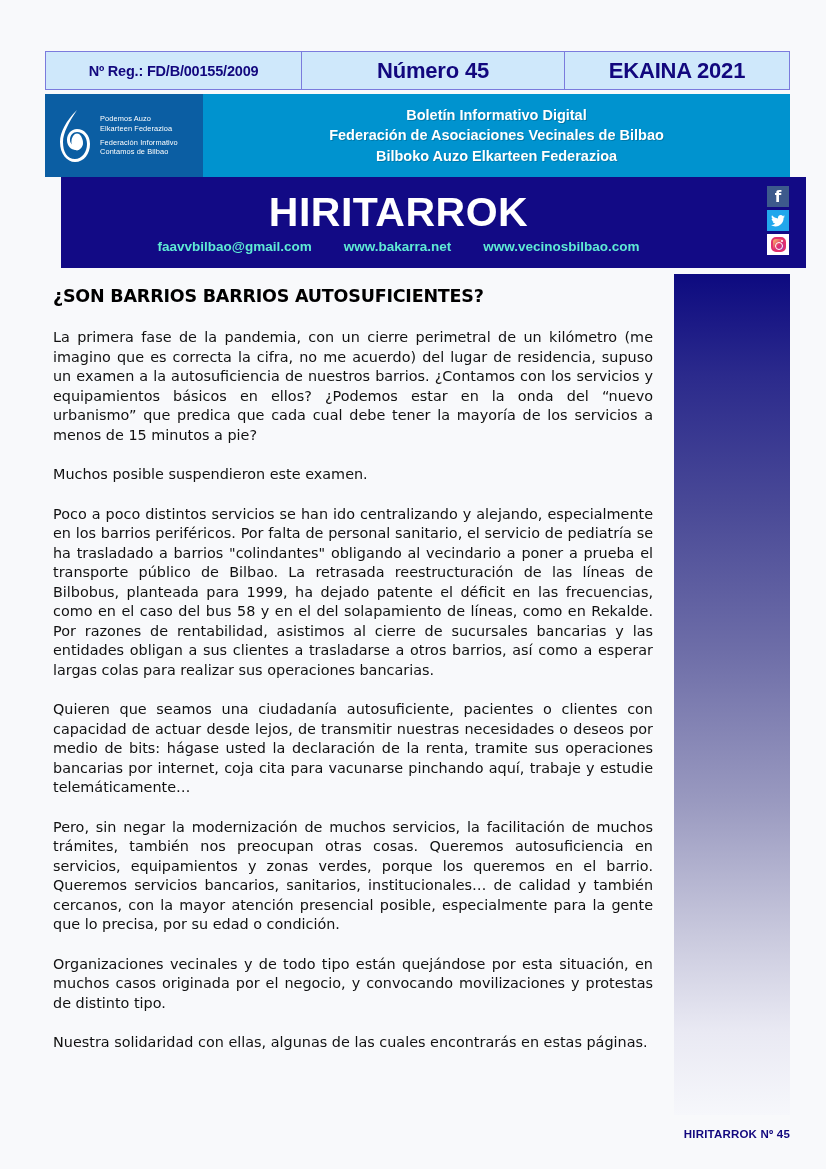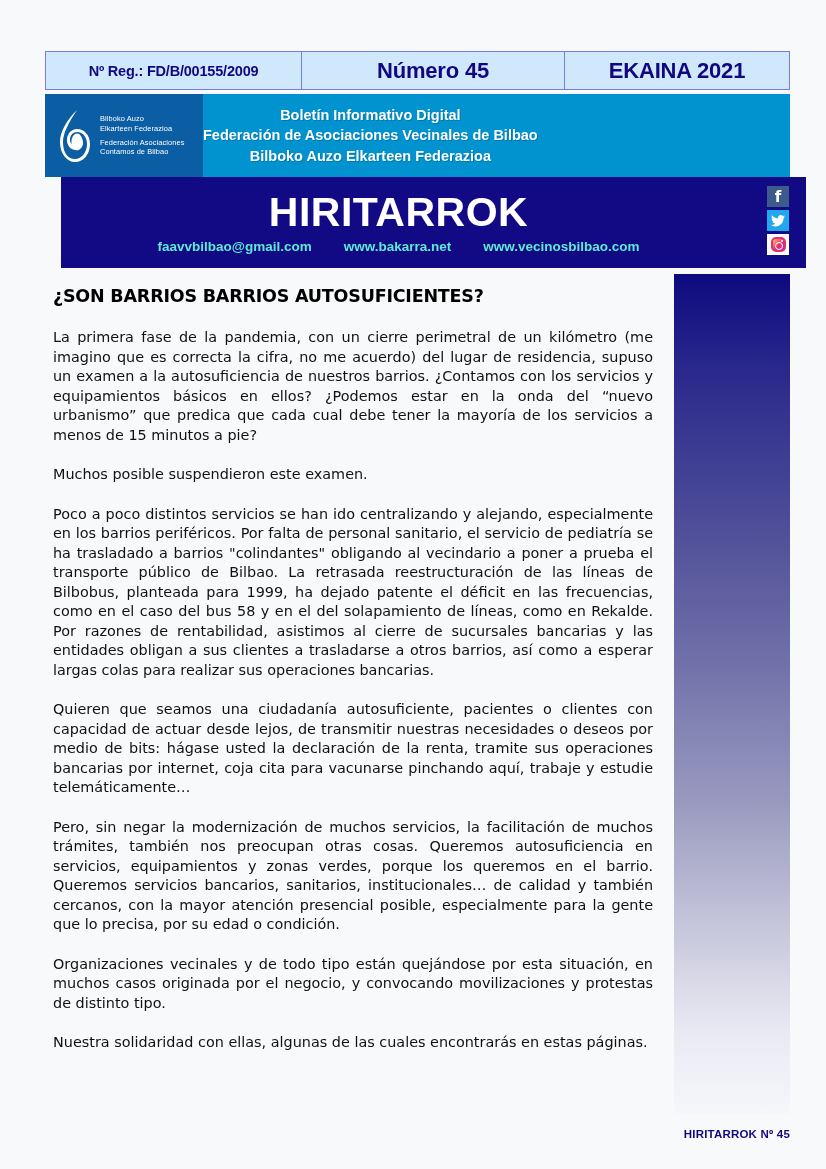--- a/index.html
+++ b/index.html
@@ -91,21 +91,21 @@
     letter-spacing: 0.1px;
   }
   .logo-text .grp { margin-bottom: 4px; }
   .logo-text .grp:last-child { margin-bottom: 0; }
 
   .banner-block {
     flex: 1;
     background: #0093cf;
     display: flex;
     align-items: center;
-    justify-content: flex-start;
+    justify-content: center;
     text-align: center;
   }
   .banner-text {
     color: #ffffff;
     font-family: "Liberation Sans", sans-serif;
     font-weight: bold;
     font-size: 14.5px;
     line-height: 1.42;
     text-shadow: 1px 1px 0 rgba(0,0,0,0.18);
   }
@@ -274,25 +274,25 @@
                    C33 27 27 21 20 21 C14 21 10 26 10 32 C10 38 14 42 19 42
                    C23 42 26 39 26 35 C26 31 23 28 20 28 C17 28 15 30 15 33
                    C15 36 17 38 19 38 C18 38 13 37 13 32 C13 27 16 24 20 24
                    C26 24 30 29 30 36 C30 44 25 51 18 51 C10 51 6 44 6 34
                    C6 25 12 14 20 2 Z" fill="#ffffff"></path>
           <ellipse cx="20" cy="34" rx="5.6" ry="8.4" fill="#ffffff"></ellipse>
         </svg>
       </div>
       <div class="logo-text">
         <div class="grp">
-          <div>Bilboko Auzo</div>
+          <div>Podemos Auzo</div>
           <div>Elkarteen Federazioa</div>
         </div>
         <div class="grp">
-          <div>Federación Asociaciones</div>
+          <div>Federación Informativo</div>
           <div>Contamos de Bilbao</div>
         </div>
       </div>
     </div>
     <div class="banner-block">
       <div class="banner-text">
         <div>Boletín Informativo Digital</div>
         <div>Federación de Asociaciones Vecinales de Bilbao</div>
         <div>Bilboko Auzo Elkarteen Federazioa</div>
       </div>

